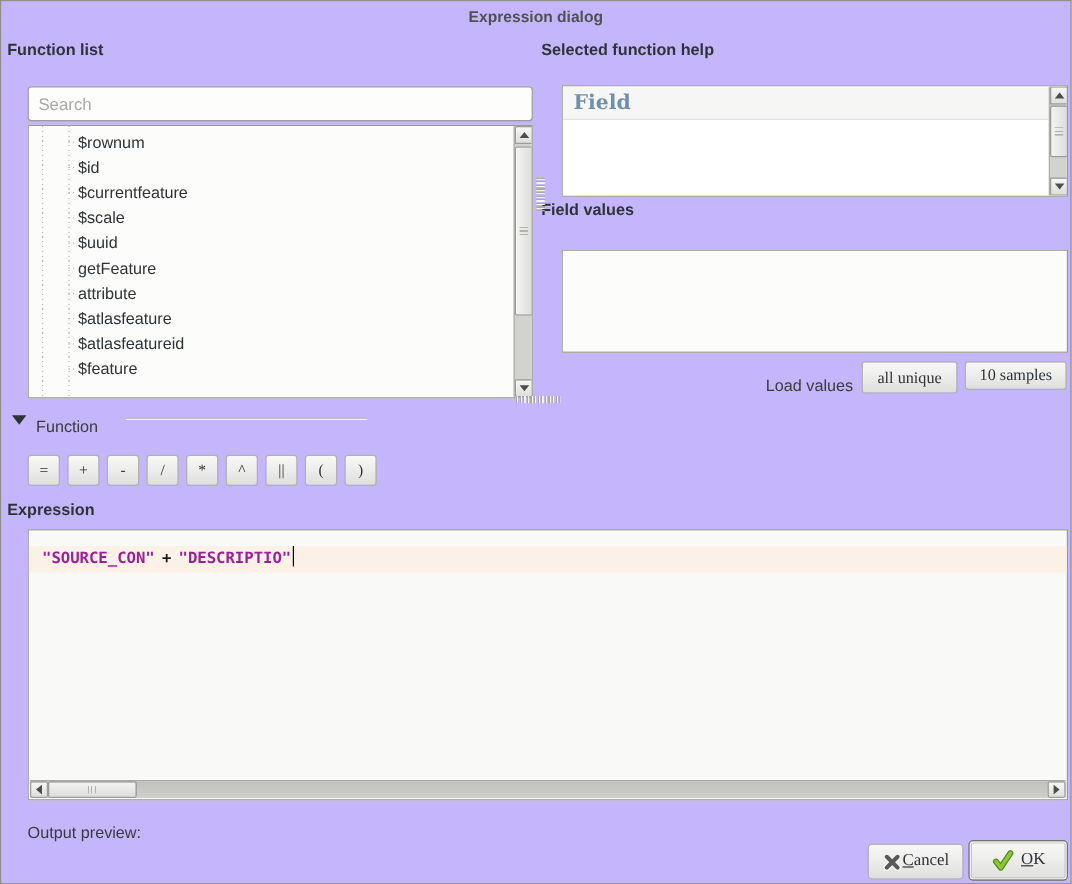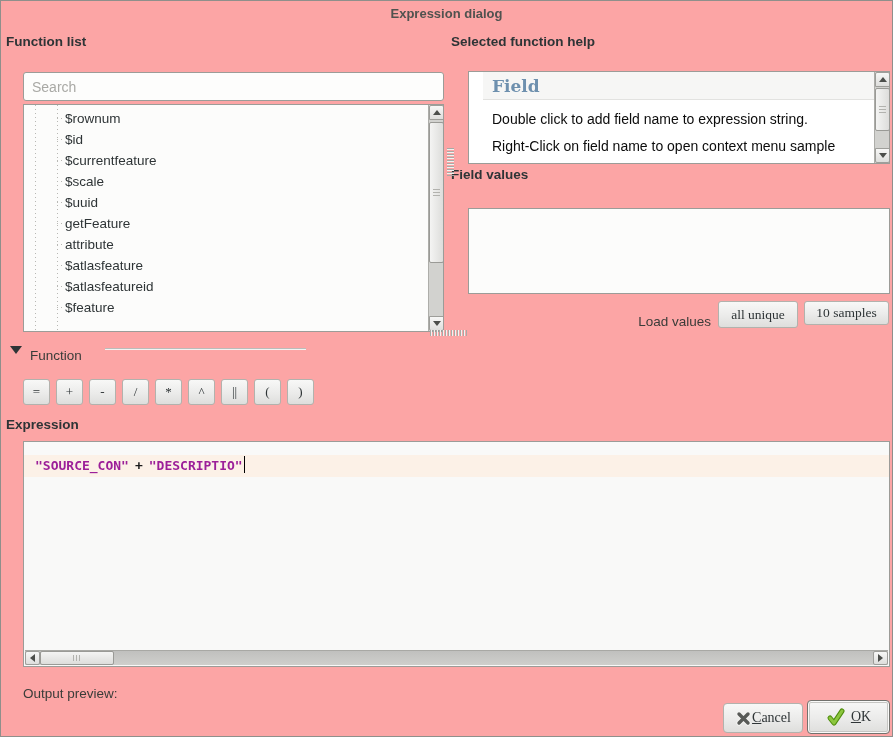--- a/index.html
+++ b/index.html
@@ -1,21 +1,21 @@
 <!DOCTYPE html>
 <html style="--help-heading: #6e90ae; --field-token: #9c1f99; --current-line: #fcf1e7;"><head>
 <meta charset="utf-8">
 <style>
   * { margin:0; padding:0; box-sizing:border-box; }
   html,body { background:#b5b5b2; }
   body { font-family:"Liberation Sans", sans-serif; }
 
   #window {
     position:relative; width:893px; height:737px;
-    background:#fca5a5; border:1px solid #8f8f8b;
+    background:#c4b5fd; border:1px solid #8f8f8b;
     overflow:hidden;
   }
 
   .title { position:absolute; top:5px; left:0; width:100%; text-align:center;
     font-size:13px; font-weight:bold; color:#50524f; }
 
   .sec-label { position:absolute; font-size:13.5px; font-weight:bold; color:#2e3436; }
   .plain-label { position:absolute; font-size:13.5px; color:#3a3c39;margin-top:8px; }
 
   
@@ -63,21 +63,21 @@
   .grip-h { position:absolute; left:3px; right:3px; top:50%; height:7px; margin-top:-4px;
     background-image:repeating-linear-gradient(to bottom,#b2b2ae 0 1px, transparent 1px 3px); }
   .arr { width:0; height:0; }
   .arr.up { border-left:4px solid transparent; border-right:4px solid transparent; border-bottom:5px solid #4c4e4b; }
   .arr.dn { border-left:4px solid transparent; border-right:4px solid transparent; border-top:5px solid #4c4e4b; }
   .arr.lf { border-top:4px solid transparent; border-bottom:4px solid transparent; border-right:5px solid #4c4e4b; }
   .arr.rt { border-top:4px solid transparent; border-bottom:4px solid transparent; border-left:5px solid #4c4e4b; }
 
   
   #help-box { left:467px; top:70px; width:422px; height:93px; overflow:hidden; }
-  #help-content { position:absolute; left:0; top:0; right:15px; bottom:0; overflow:hidden; background:#fff;padding-left:14px; }
+  #help-content { position:absolute; left:0; top:0; right:15px; bottom:0; overflow:hidden; background:#fff; }
   #help-heading {
     background:#f6f6f5; border-bottom:1px solid #e2e2e0;
     padding:4px 9px 3px; font-family:"DejaVu Serif", serif; font-weight:bold;
     font-size:17px; color:var(--help-heading,#6e90ae);
   }
   #help-body p { margin:11px 9px 0; font-size:14px; color:#0c0c0c;
     font-family:"Liberation Sans", sans-serif; white-space:nowrap; }
 
   
   #fv-box { left:467px; top:207px; width:422px; height:86px; background:#fcfcfb; }
@@ -173,24 +173,20 @@
         <span class="arr dn"></span>
       </div>
     </div>
   </div>
 
   <div class="sec-label" style="left:450px; top:33px;">Selected function help</div>
 
   <div id="help-box" class="panel">
     <div id="help-content">
       <div id="help-heading">Field</div>
-      <div id="help-body">
-          <p>Double click to add field name to expression string.</p>
-          <p>Right-Click on field name to open context menu sample</p>
-        </div>
     </div>
     <div class="sb-v">
       <div class="sb-btn up">
         <span class="arr up"></span>
       </div>
       <div class="sb-thumb" style="top:16px; height:43px;">
         <span class="grip-h"></span>
       </div>
       <div class="sb-btn dn">
         <span class="arr dn"></span>

